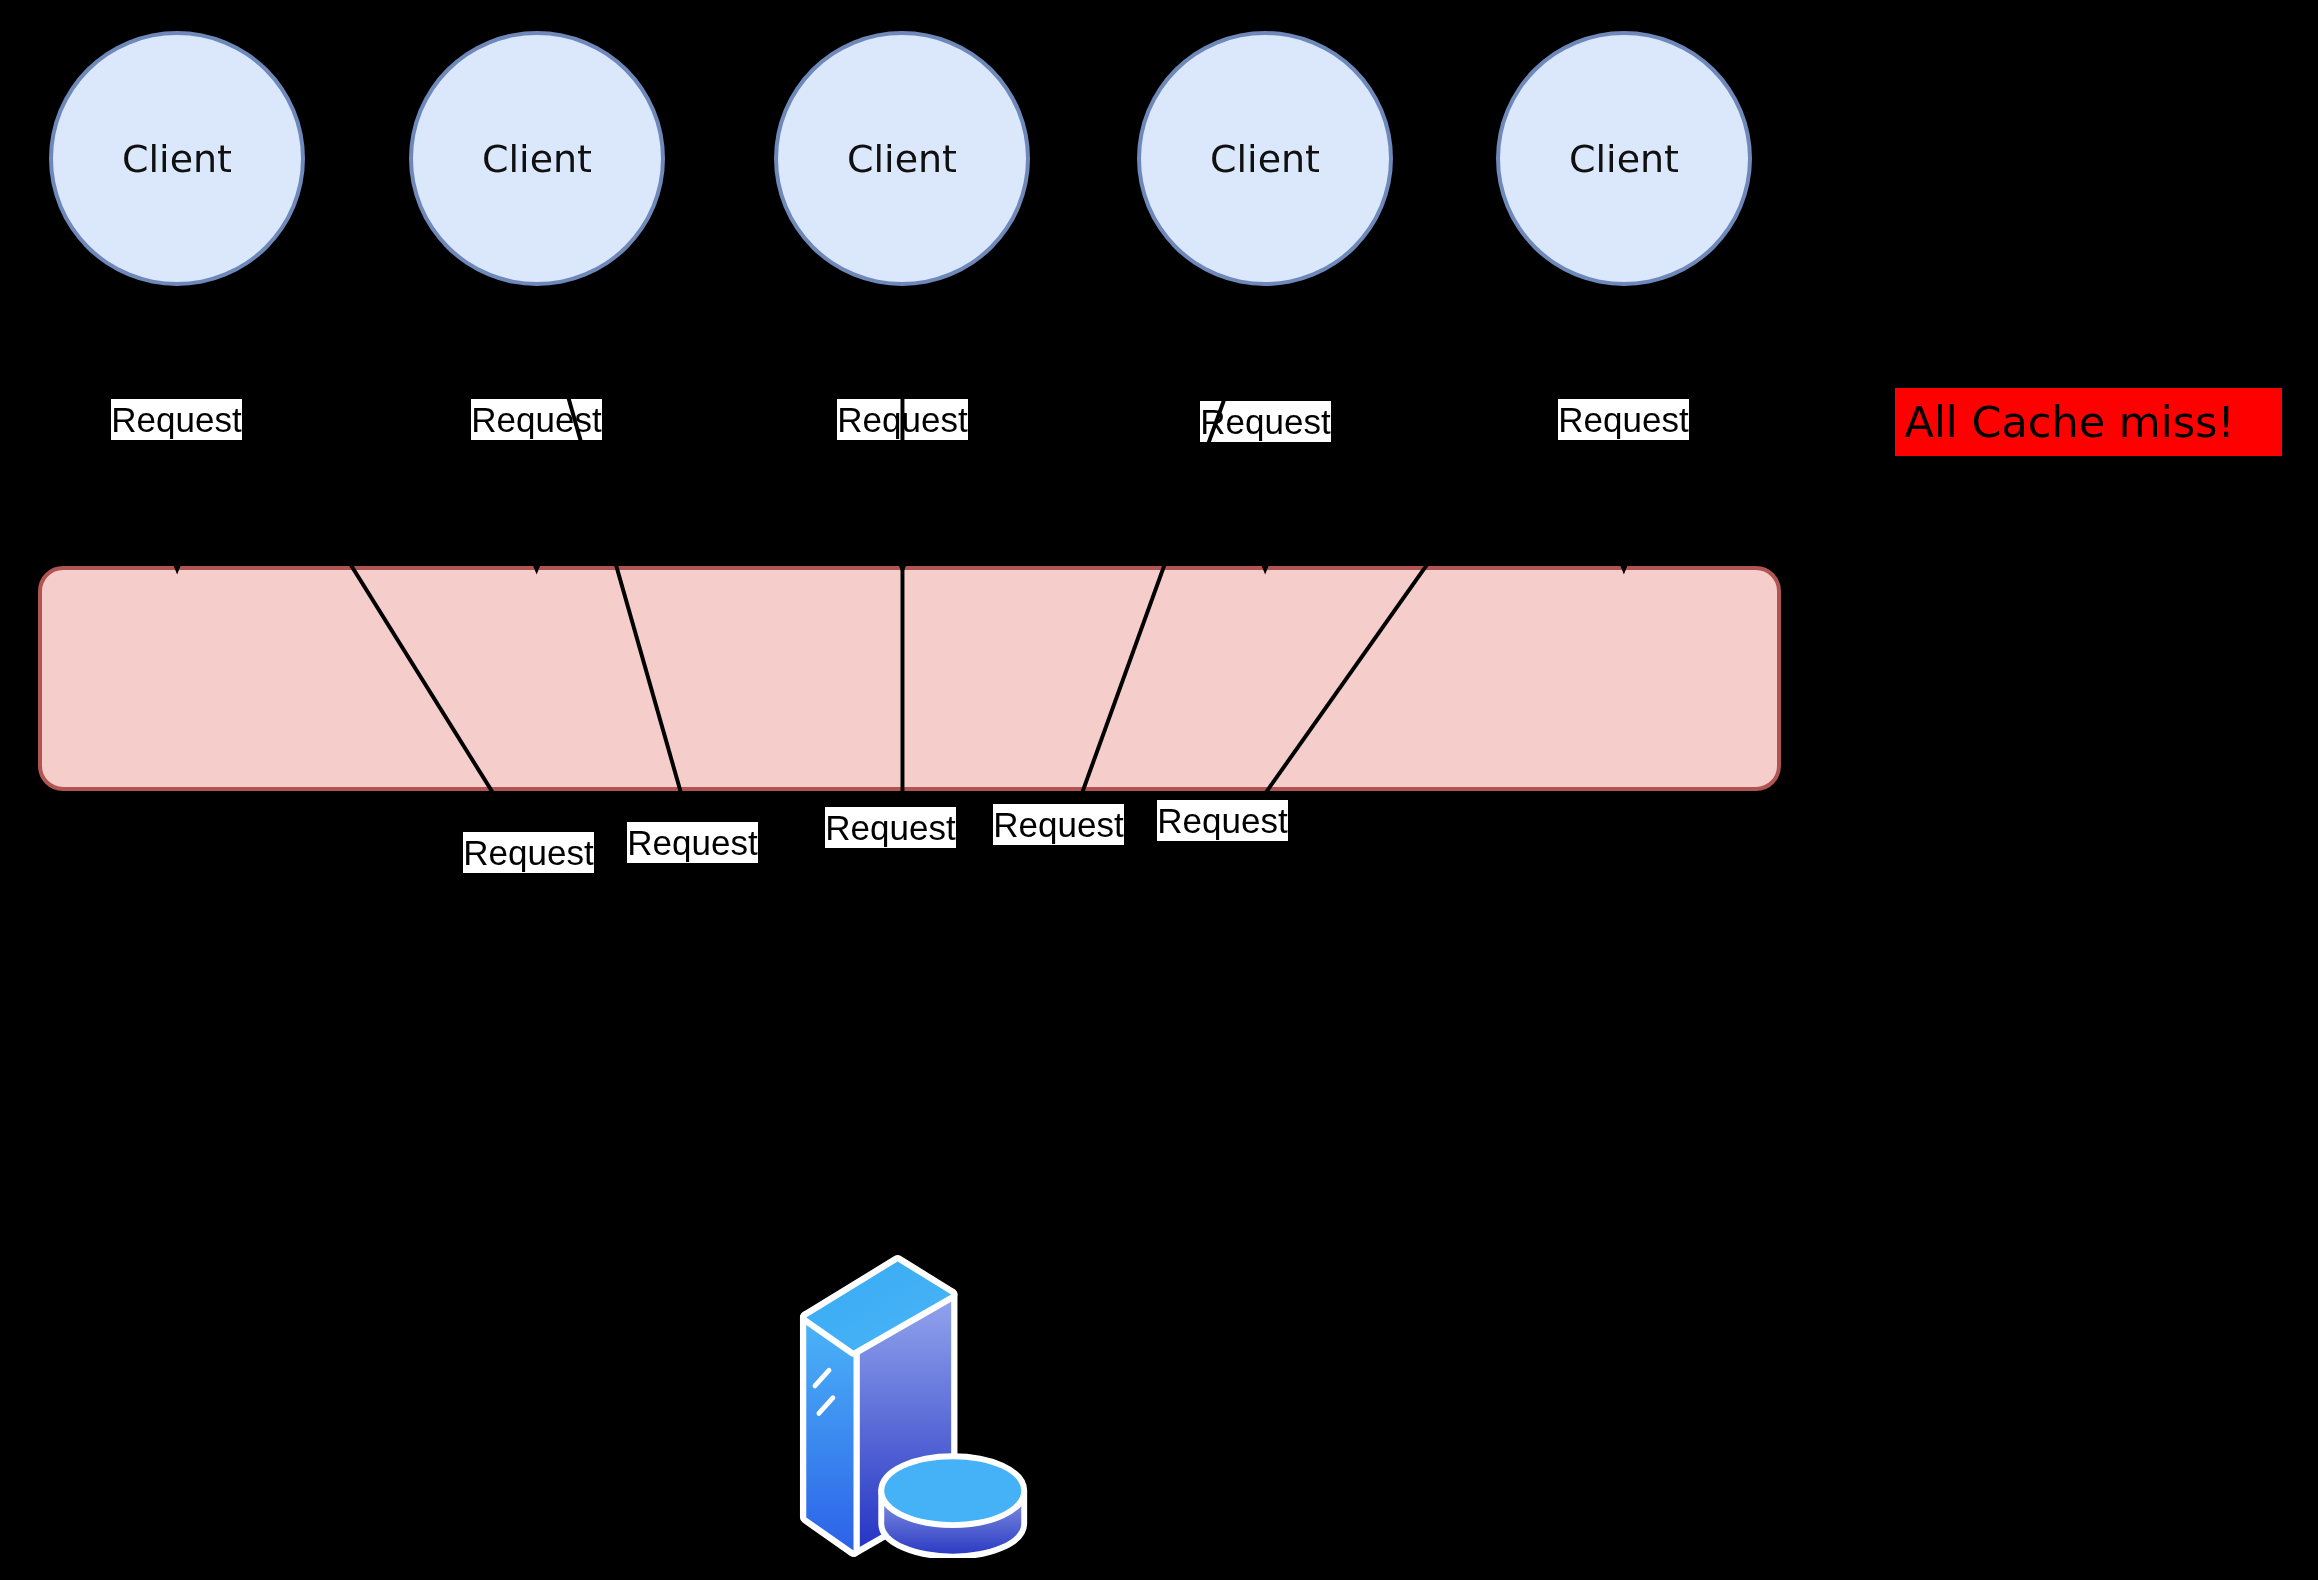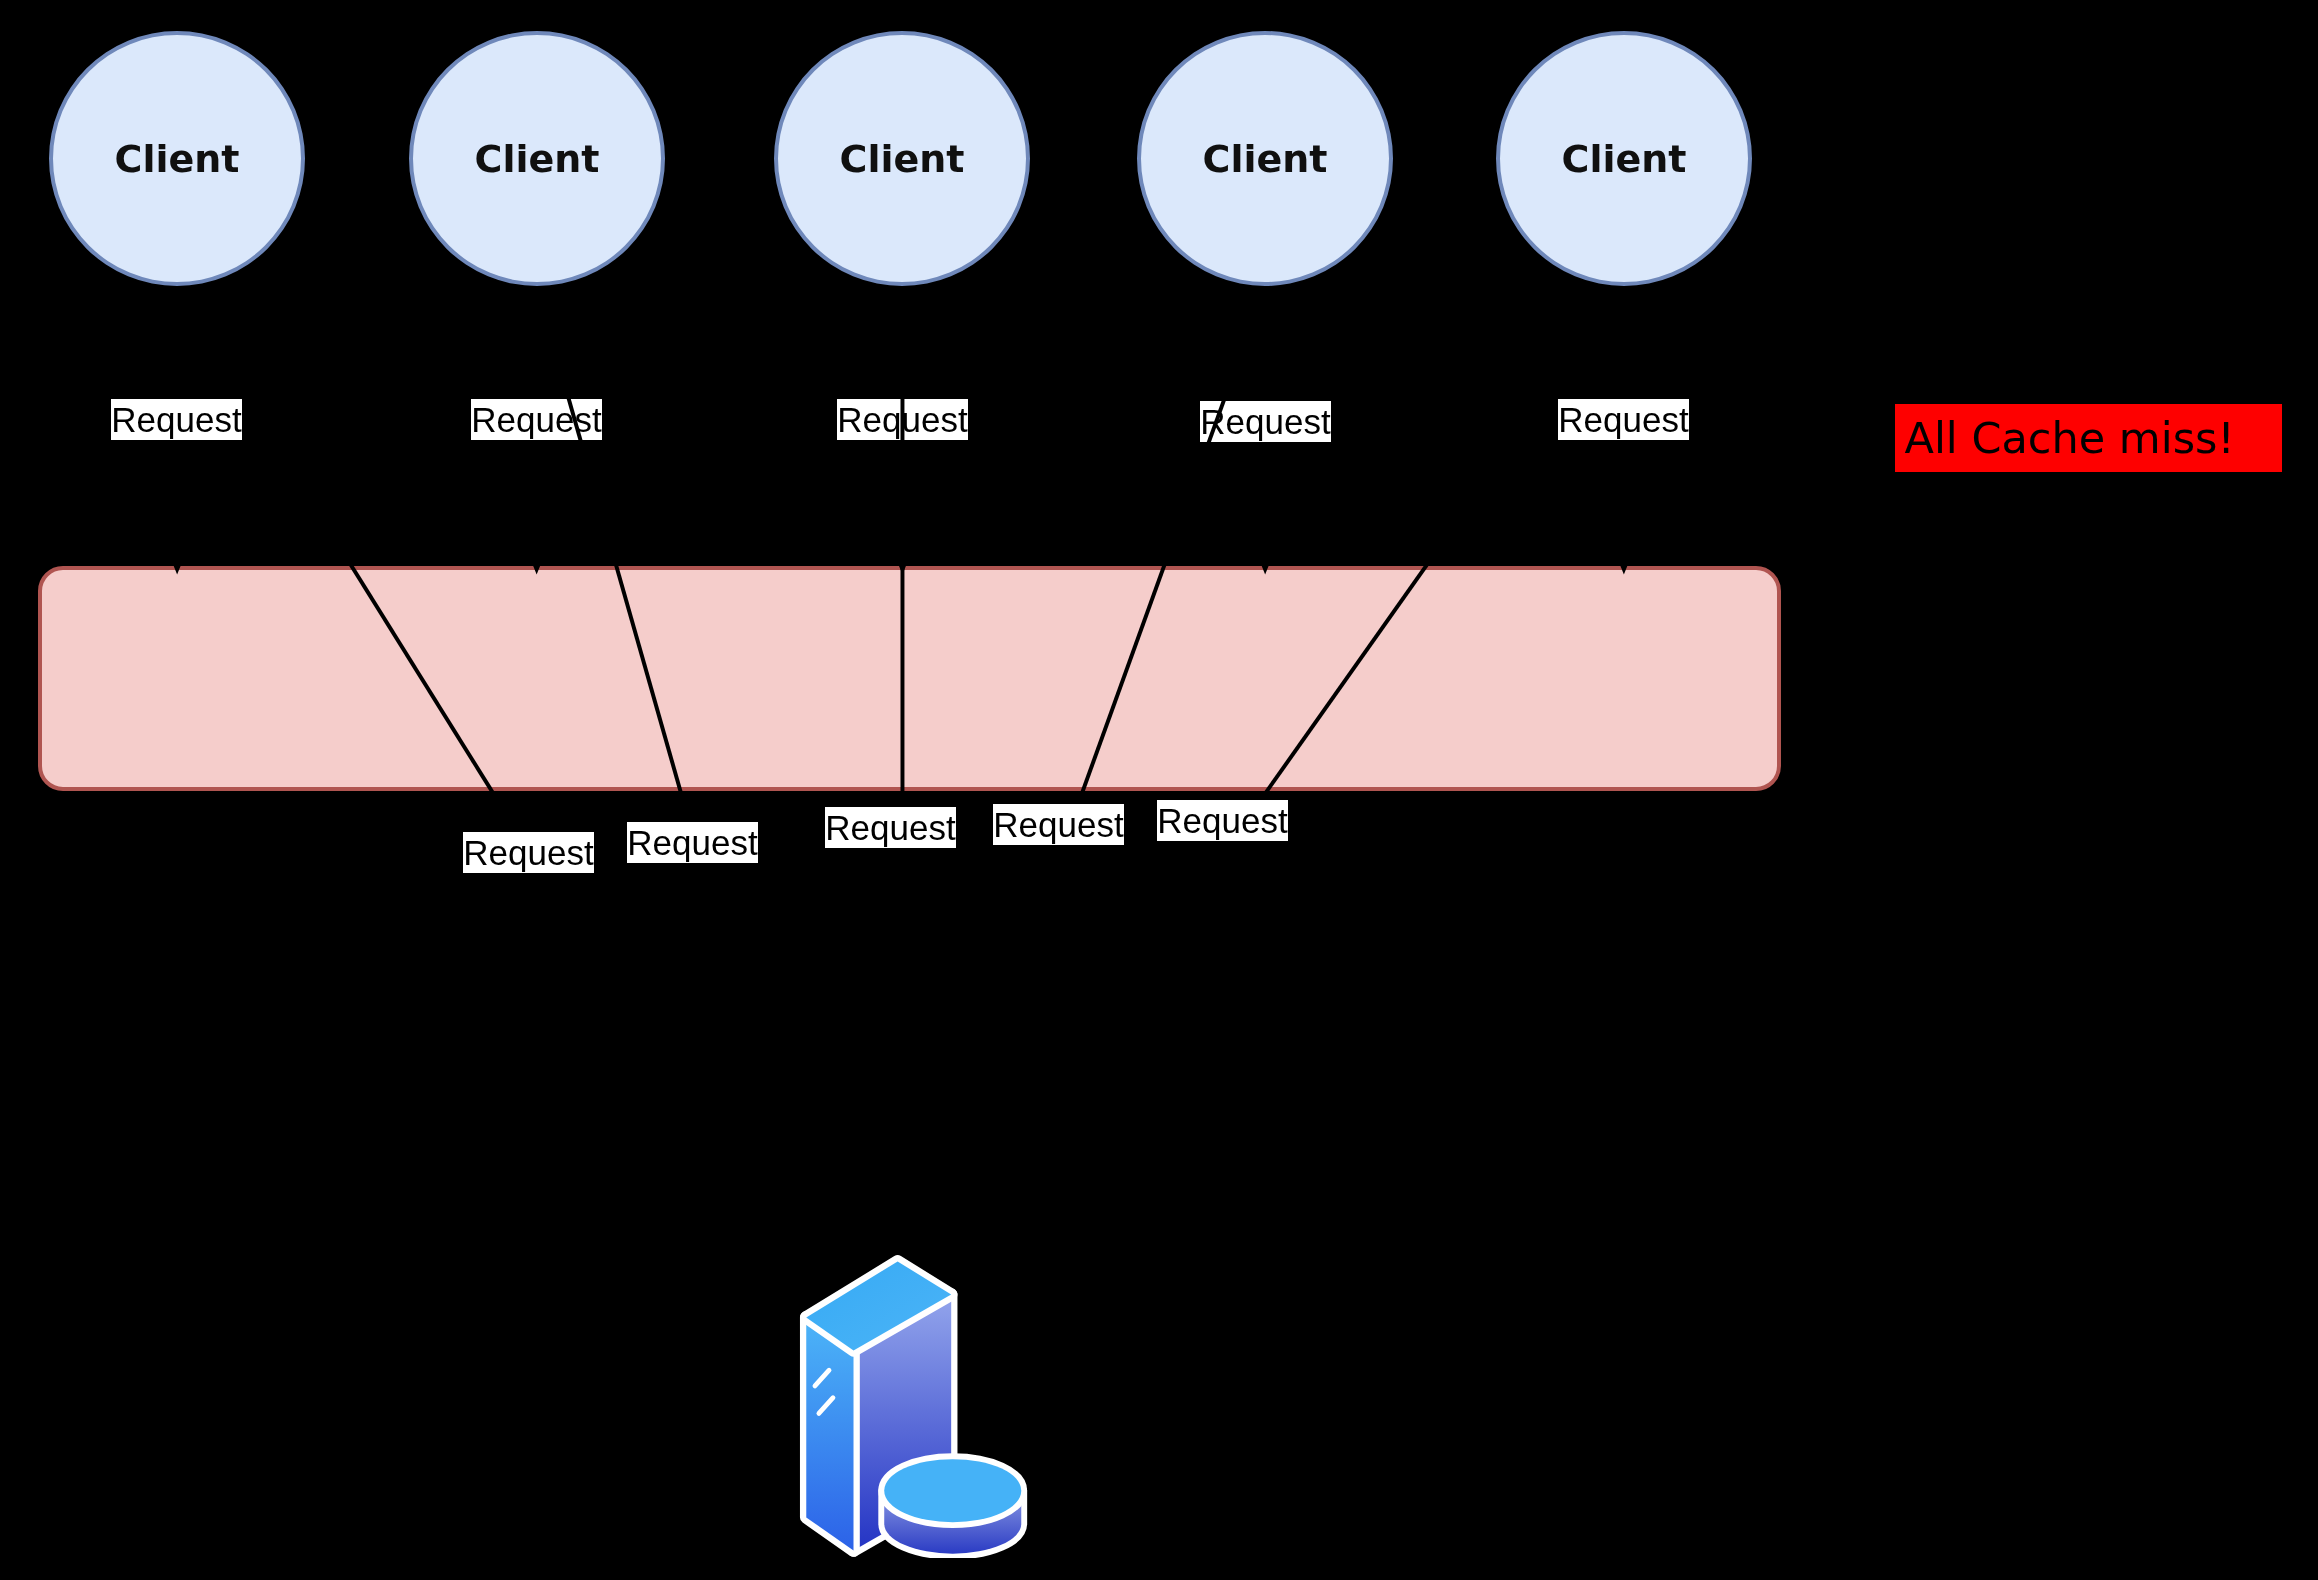--- a/index.html
+++ b/index.html
@@ -1,38 +1,38 @@
 <!DOCTYPE html>
 <html style="font-size:12.6px"><head>
 <meta charset="utf-8">
 <style>
   html,body{margin:0;padding:0;background:#000;}
   .stage{position:relative;width:2319px;height:1580px;background:#000;overflow:hidden;}
 
   
   .client{position:absolute;top:31px;width:248px;height:247px;border:4px solid #6f88ba;
     border-radius:50%;background:#dbe8fb;display:flex;align-items:center;justify-content:center;
-    z-index:5;font-weight:bold;}
+    z-index:5;}
   .client span{font-family:"DejaVu Sans",sans-serif;font-size:38px;color:#101010;}
 
   
   .req{position:absolute;width:131px;height:41px;background:#ffffff;color:#000;
     display:flex;align-items:center;justify-content:center;
     font-family:"Liberation Sans",sans-serif;font-size:35px;}
   .row1{z-index:3;}
   .row2{z-index:5;}
 
   
   .redis-box{position:absolute;left:38px;top:566px;width:1735px;height:217px;
     background:#f5cdcb;border:4.7px solid #b05551;border-radius:25px;z-index:1;}
   .redis-label{position:absolute;left:38px;top:681px;width:1744px;text-align:center;
     font-family:"Liberation Sans",sans-serif;font-size:41px;color:#000;z-index:5;}
 
   
-  .annotation{position:absolute;left:1895px;top:404px;width:387px;height:68px;
+  .annotation{position:absolute;left:1895px;top:388px;width:387px;height:68px;
     box-sizing:border-box;background:#fe0000;display:flex;align-items:center;
     padding-left:9.5px;z-index:5;}
   .annotation span{font-family:"DejaVu Sans",sans-serif;font-size:43px;color:#000;}
 
   
   .lines{position:absolute;left:0;top:0;z-index:4;pointer-events:none;}
   .lines-under{position:absolute;left:0;top:0;z-index:2;pointer-events:none;}
   .dbicon{position:absolute;left:785px;top:1250px;z-index:5;}
 </style>
 </head>

